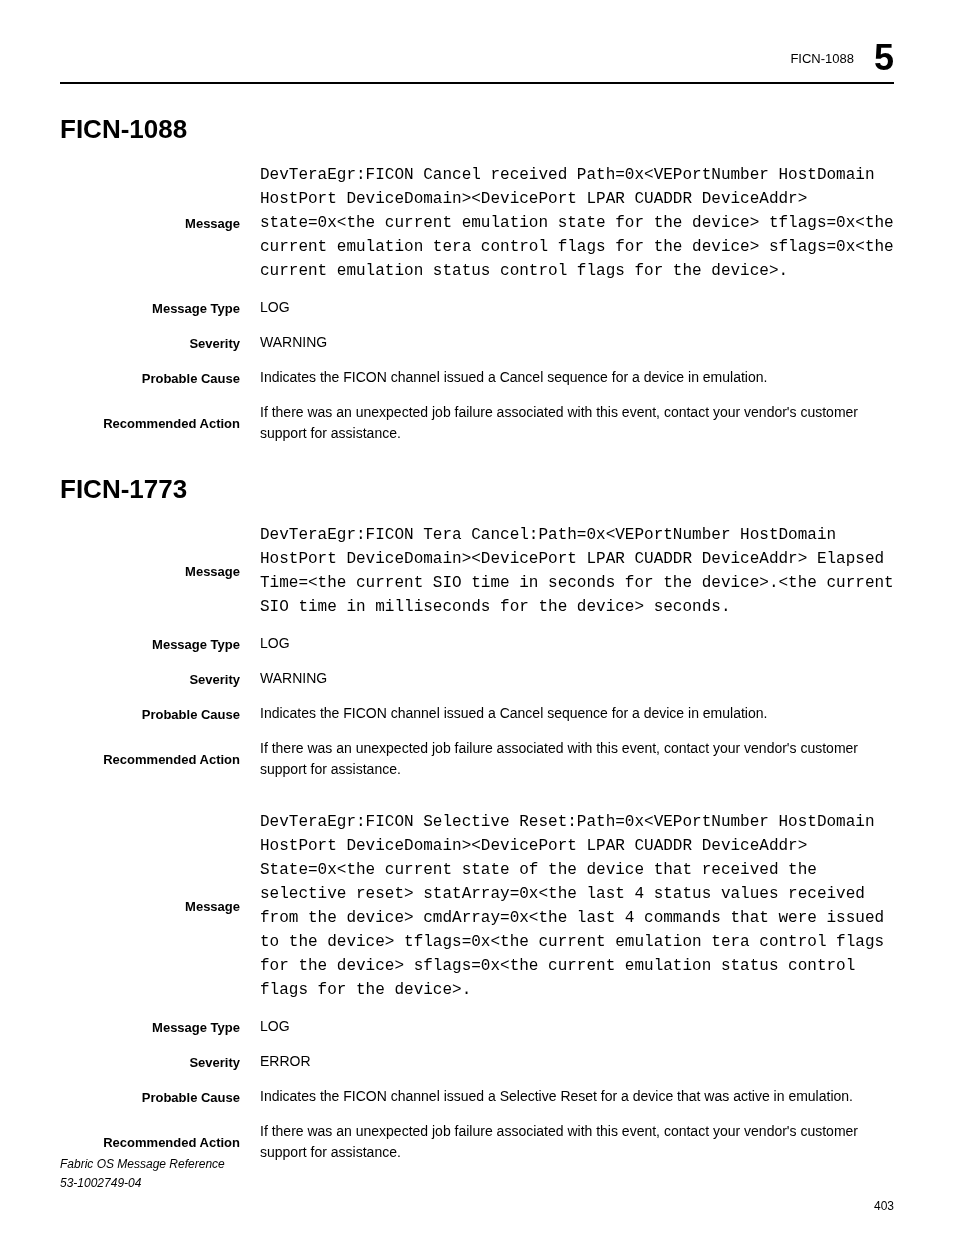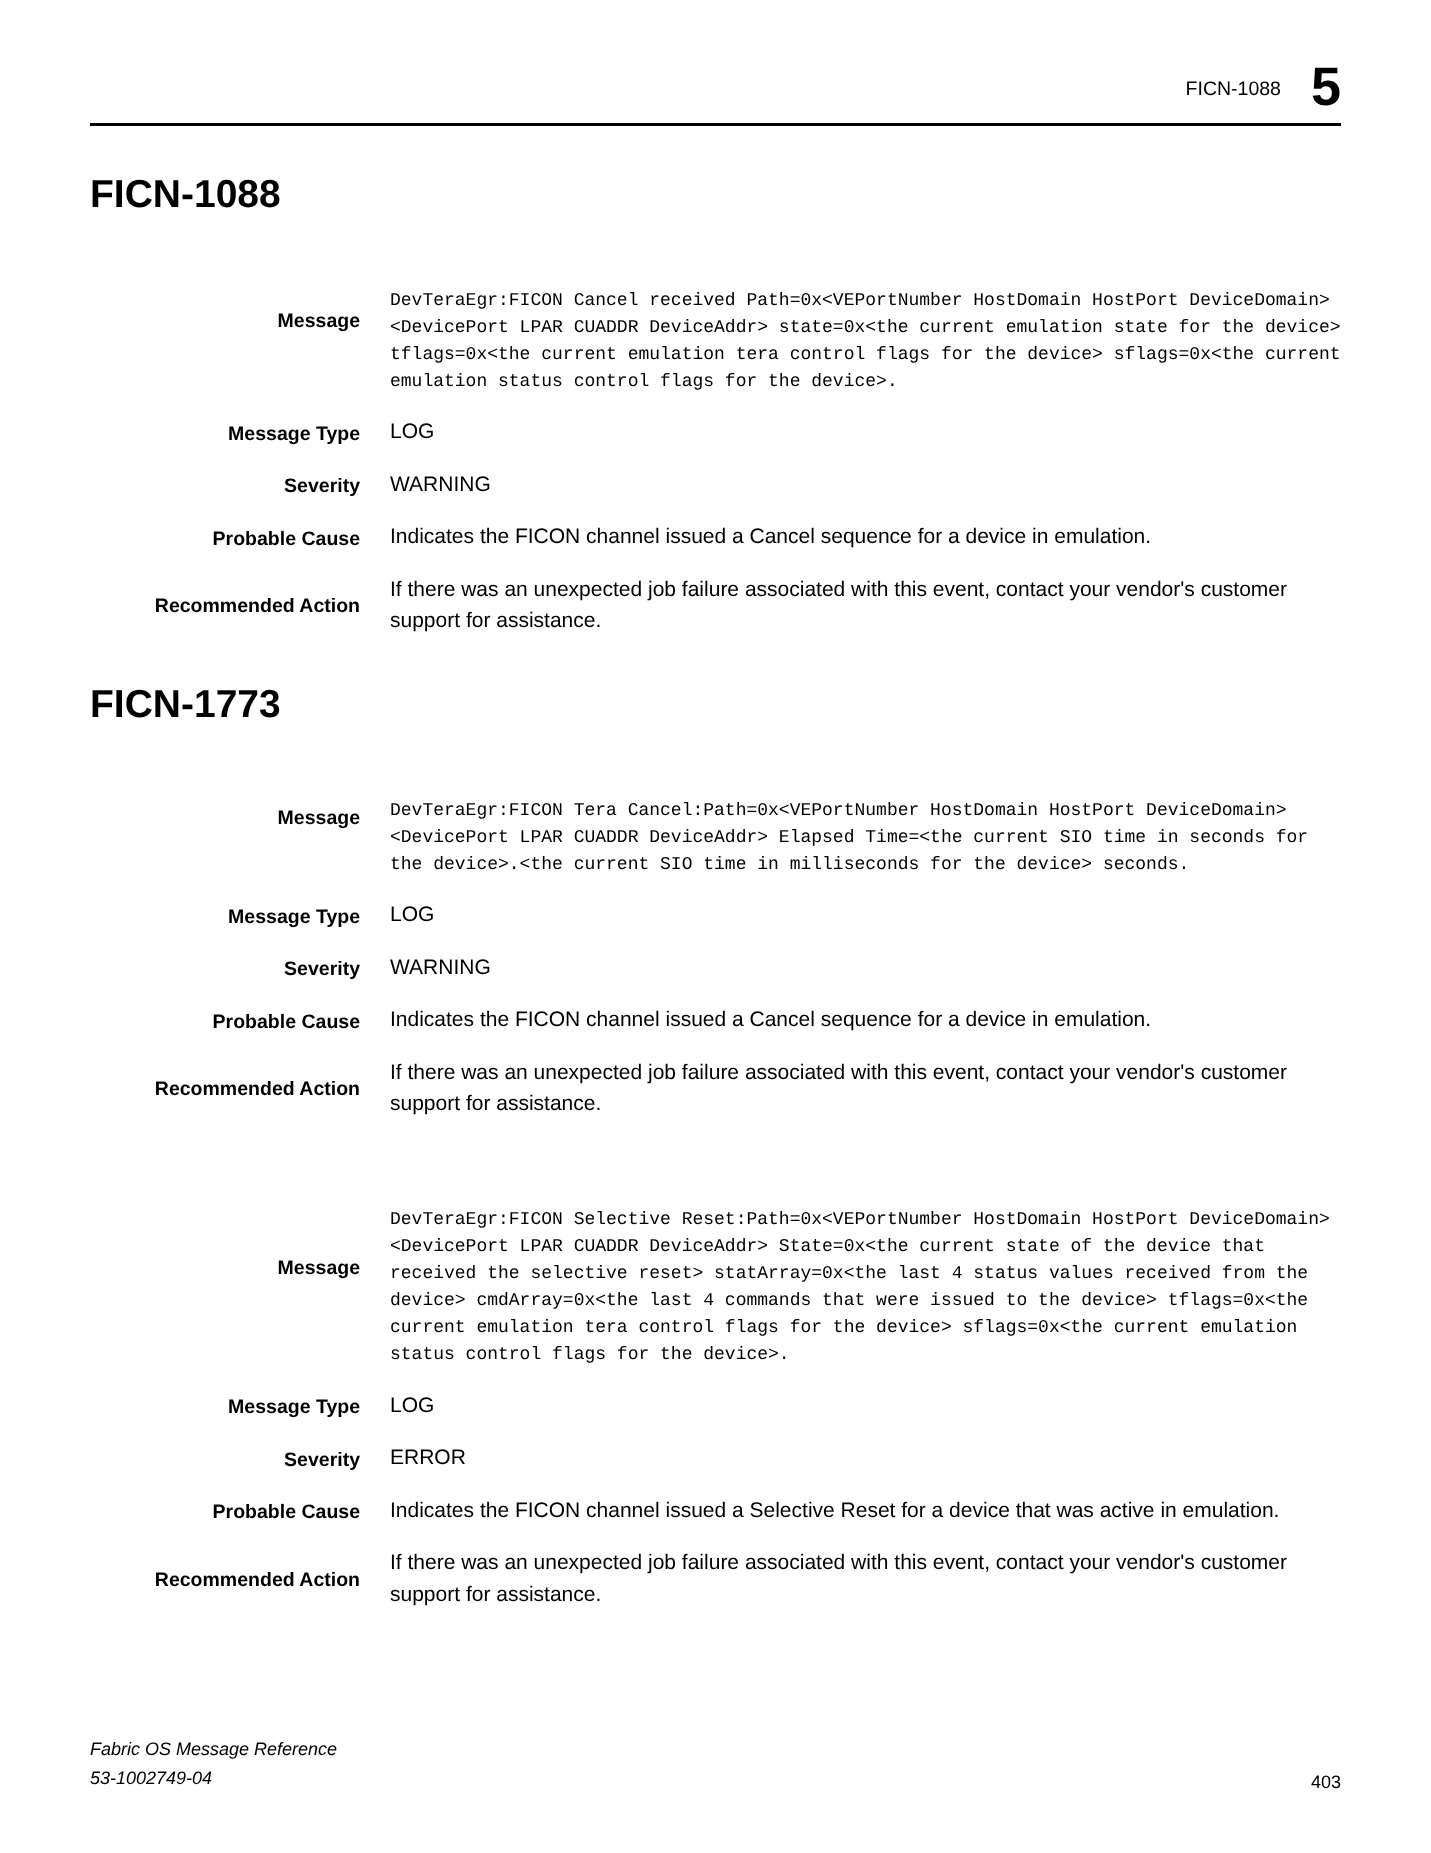--- a/index.html
+++ b/index.html
@@ -75,39 +75,38 @@
     }
 
     .field-value {
       flex: 1;
       font-size: 14px;
       line-height: 1.5;
     }
 
     .field-value.monospace {
       font-family: 'Courier New', Courier, monospace;
-      font-size: 12px;
+      font-size: 16px;
       line-height: 1.5;
-      margin-top: 28px;
     }
 
     
     .section-block {
       margin-bottom: 30px;
     }
 
     
     .page-footer {
       position: absolute;
       bottom: 40px;
       left: 60px;
       right: 60px;
       display: flex;
       justify-content: space-between;
-      align-items: flex-end;
+      align-items: flex-start;
     }
 
     .footer-left {
       font-style: italic;
       font-size: 12px;
       line-height: 1.6;
     }
 
     .footer-right {
       font-size: 12px;

